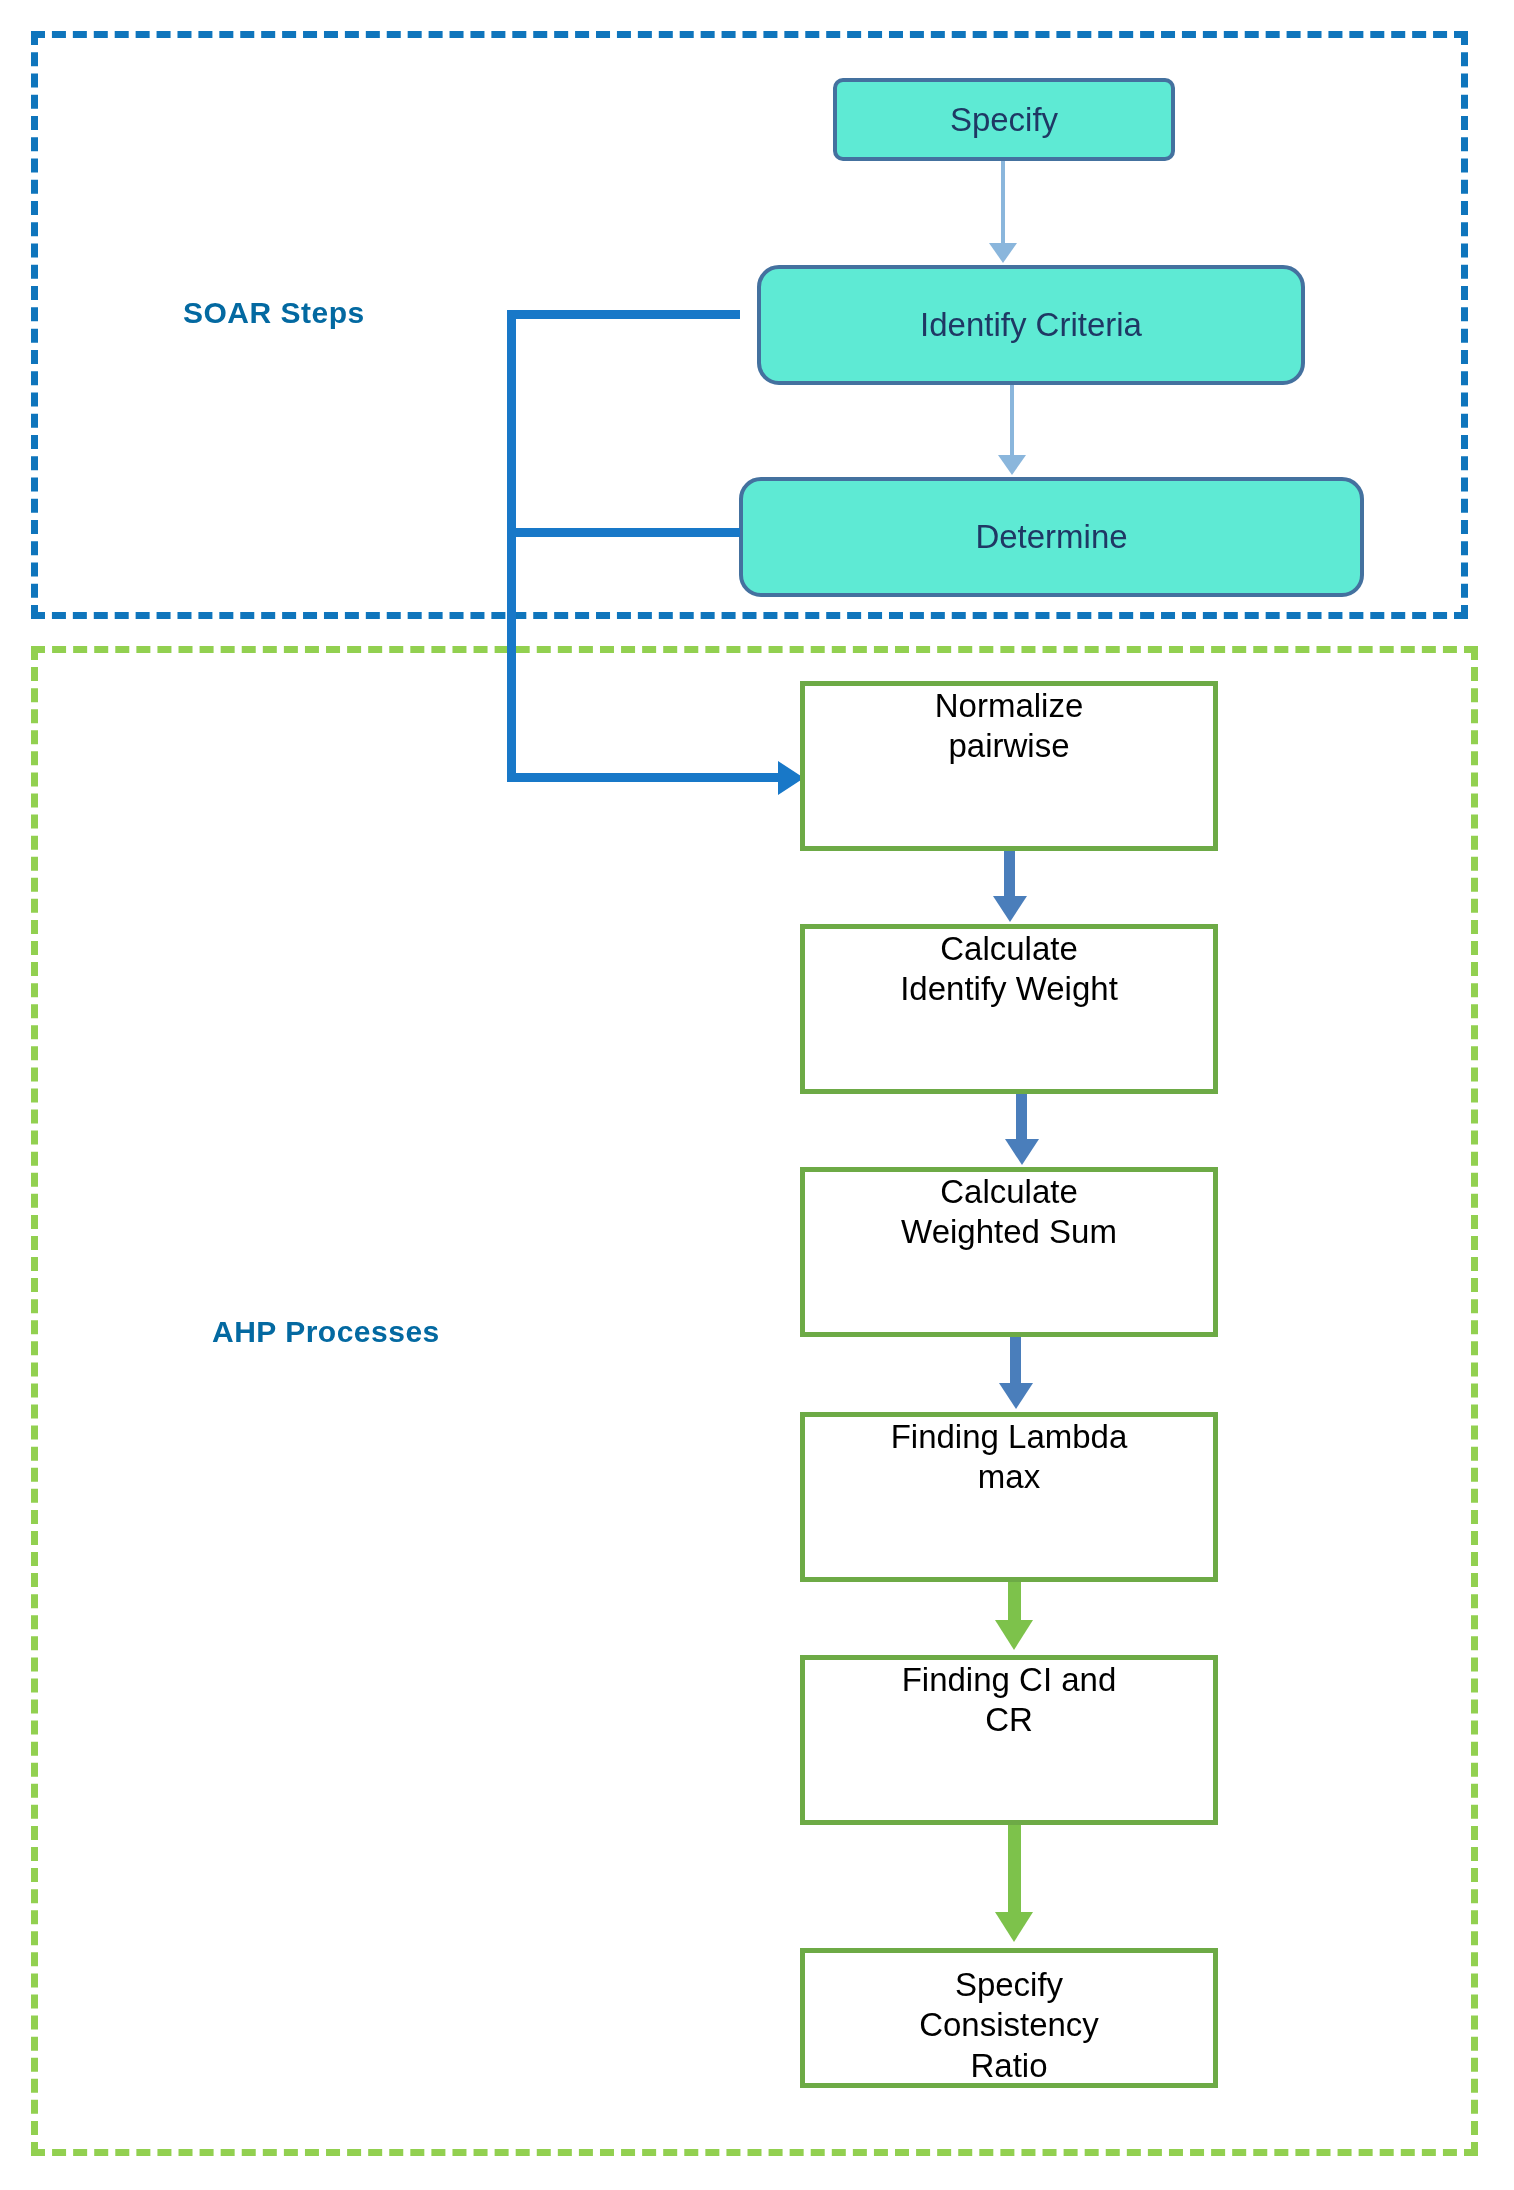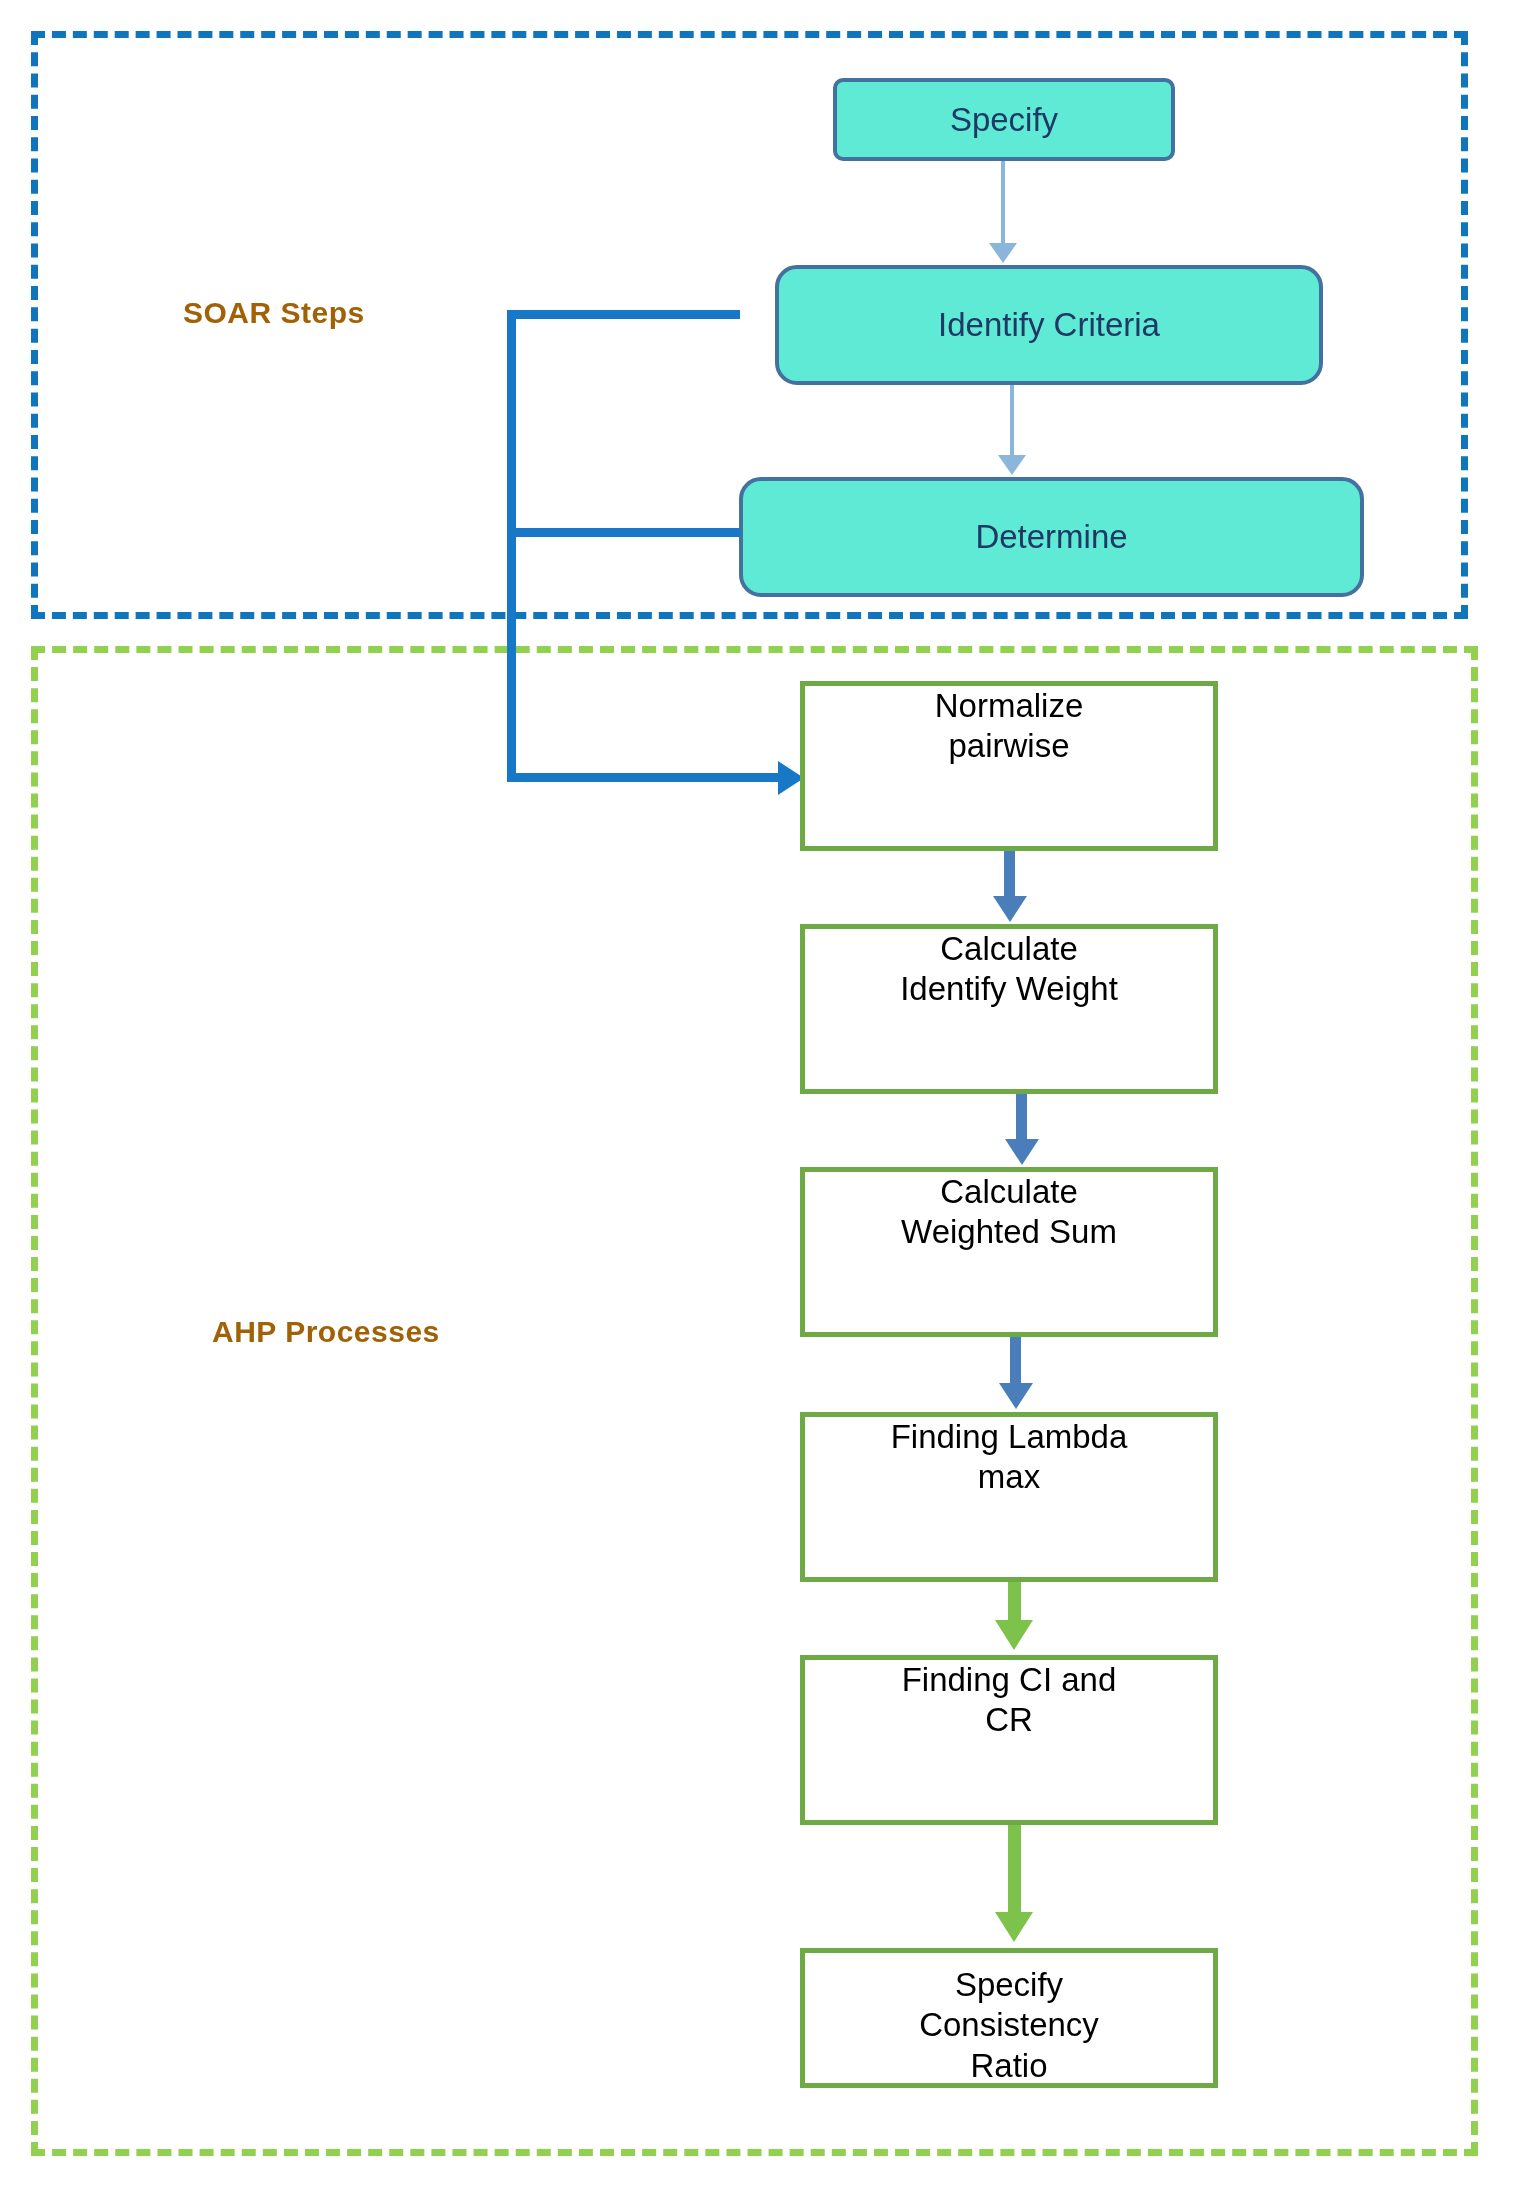--- a/index.html
+++ b/index.html
@@ -37,21 +37,21 @@
     width: 1447px;
     height: 1510px;
     border: 7px dashed #92D050;
   }
 
   
   .group-label {
     position: absolute;
     font-family: "Liberation Sans", sans-serif;
     font-weight: bold;
-    color: #a16207;
+    color: #0369a1;
     white-space: nowrap;
     letter-spacing: 0.5px;
   }
   #soar-label {
     left: 183px;
     top: 296px;
     font-size: 30px;
   }
   #ahp-label {
     left: 212px;
@@ -76,21 +76,21 @@
     line-height: 1.15;
   }
   #box-specify {
     left: 833px;
     top: 78px;
     width: 342px;
     height: 83px;
     border-radius: 10px;
   }
   #box-identify-criteria {
-    left: 775px;
+    left: 757px;
     top: 265px;
     width: 548px;
     height: 120px;
     border-radius: 22px;
   }
   #box-determine {
     left: 739px;
     top: 477px;
     width: 625px;
     height: 120px;

